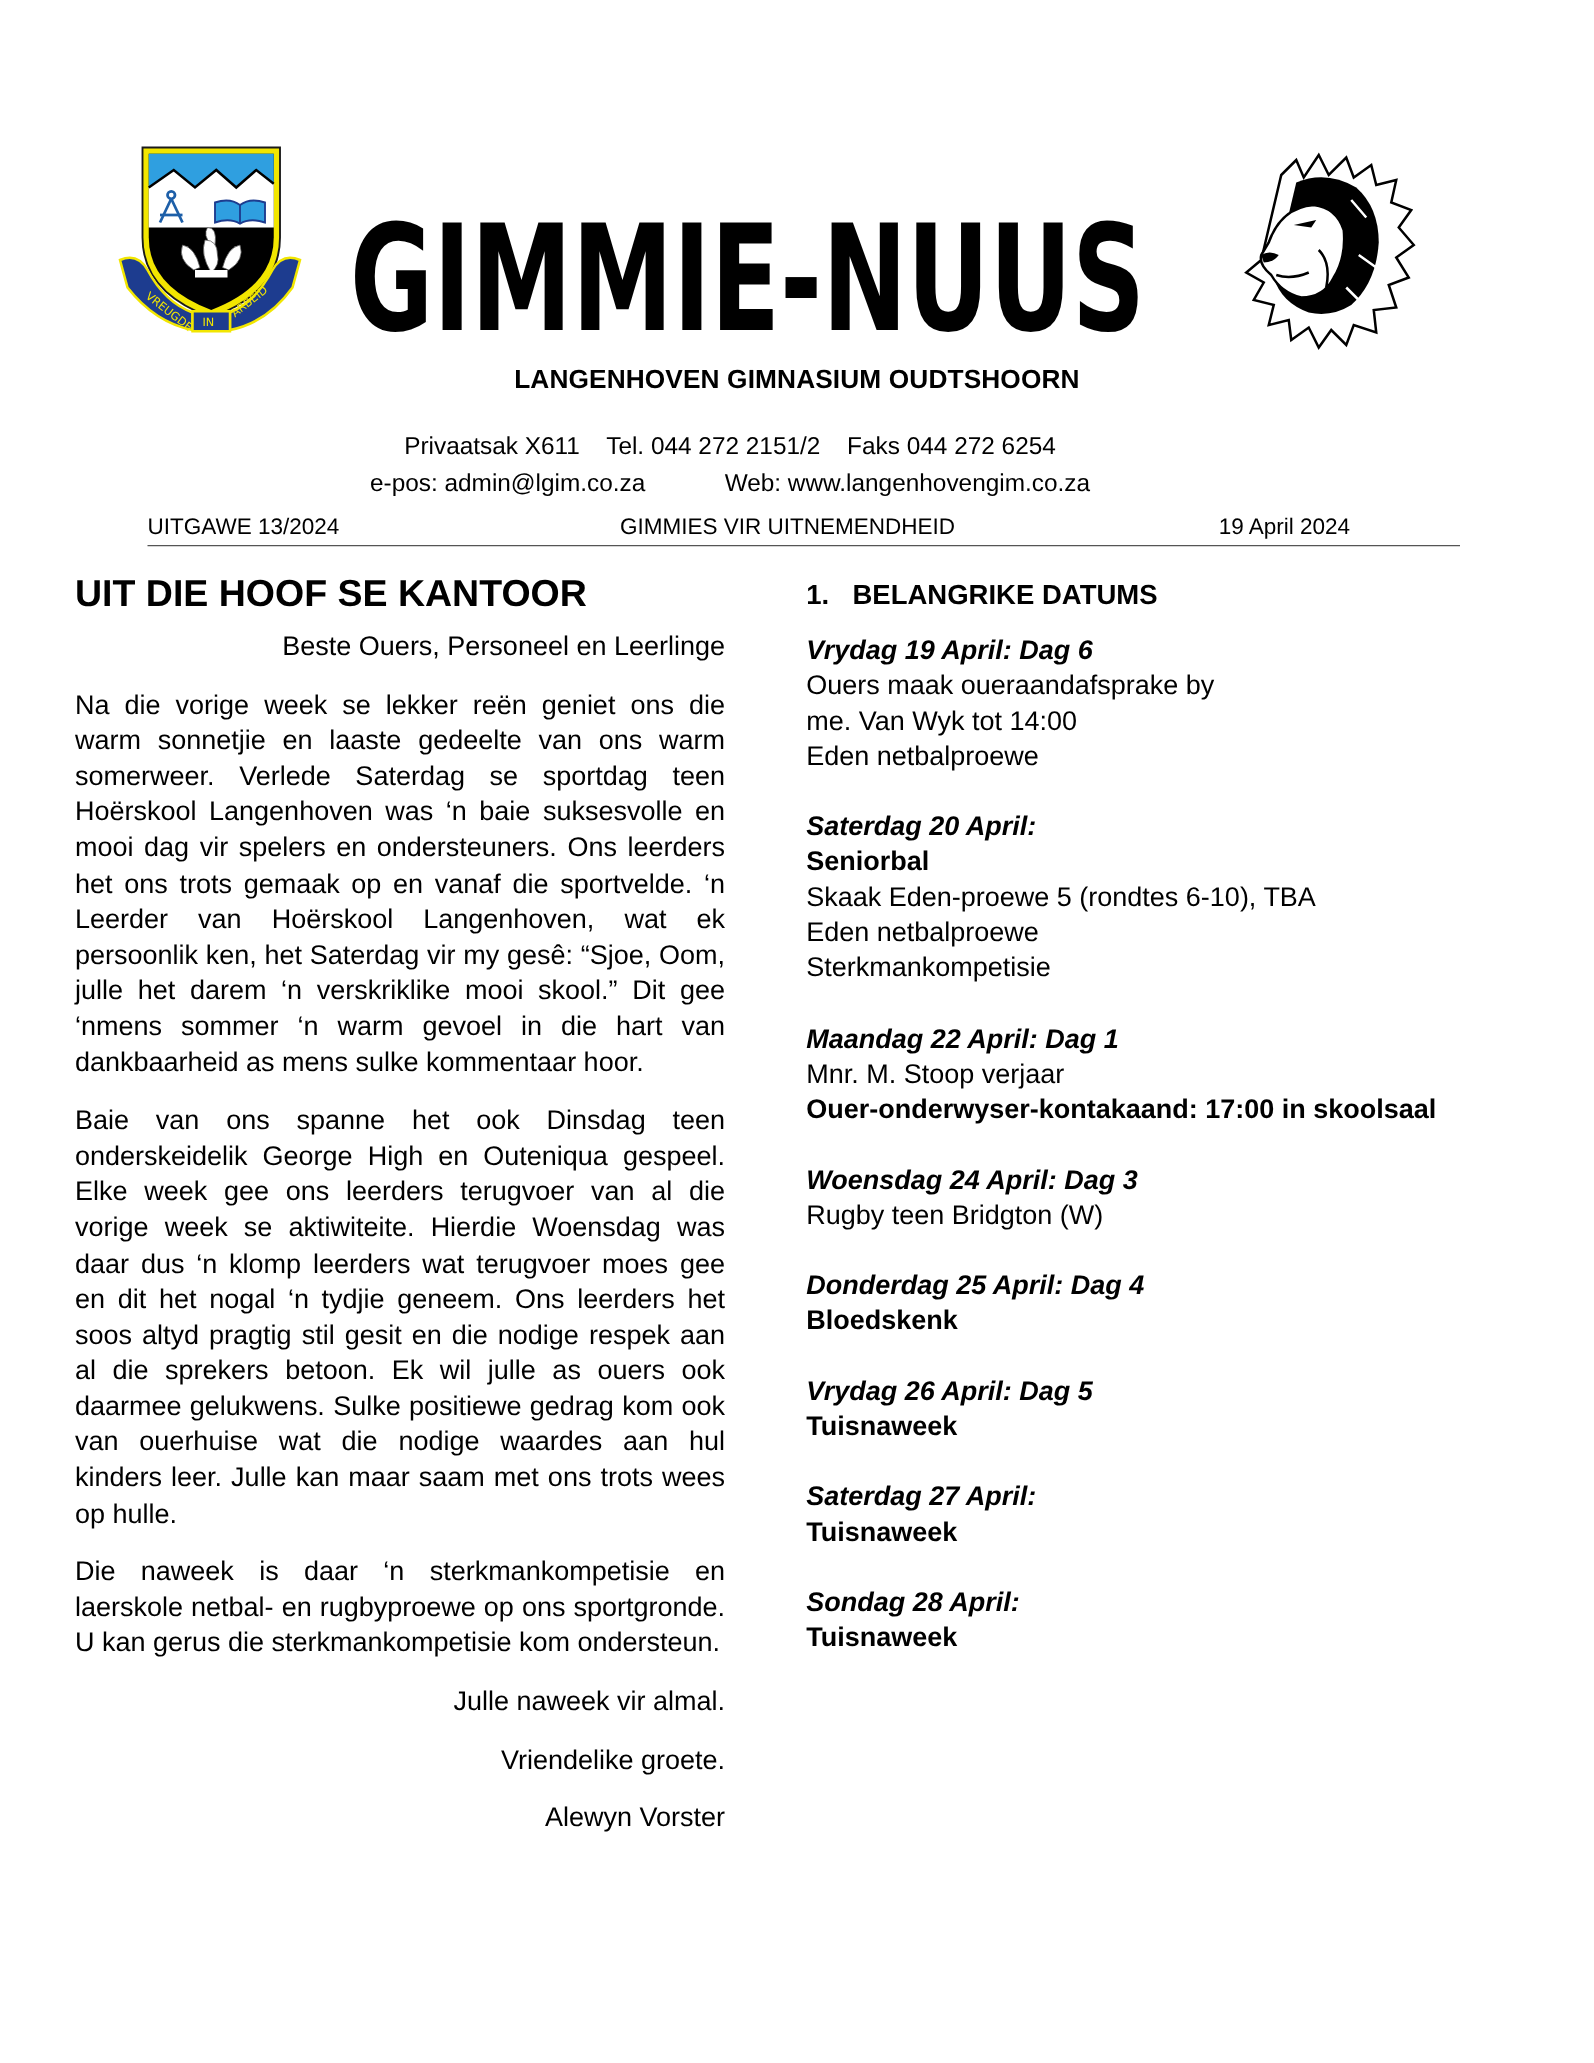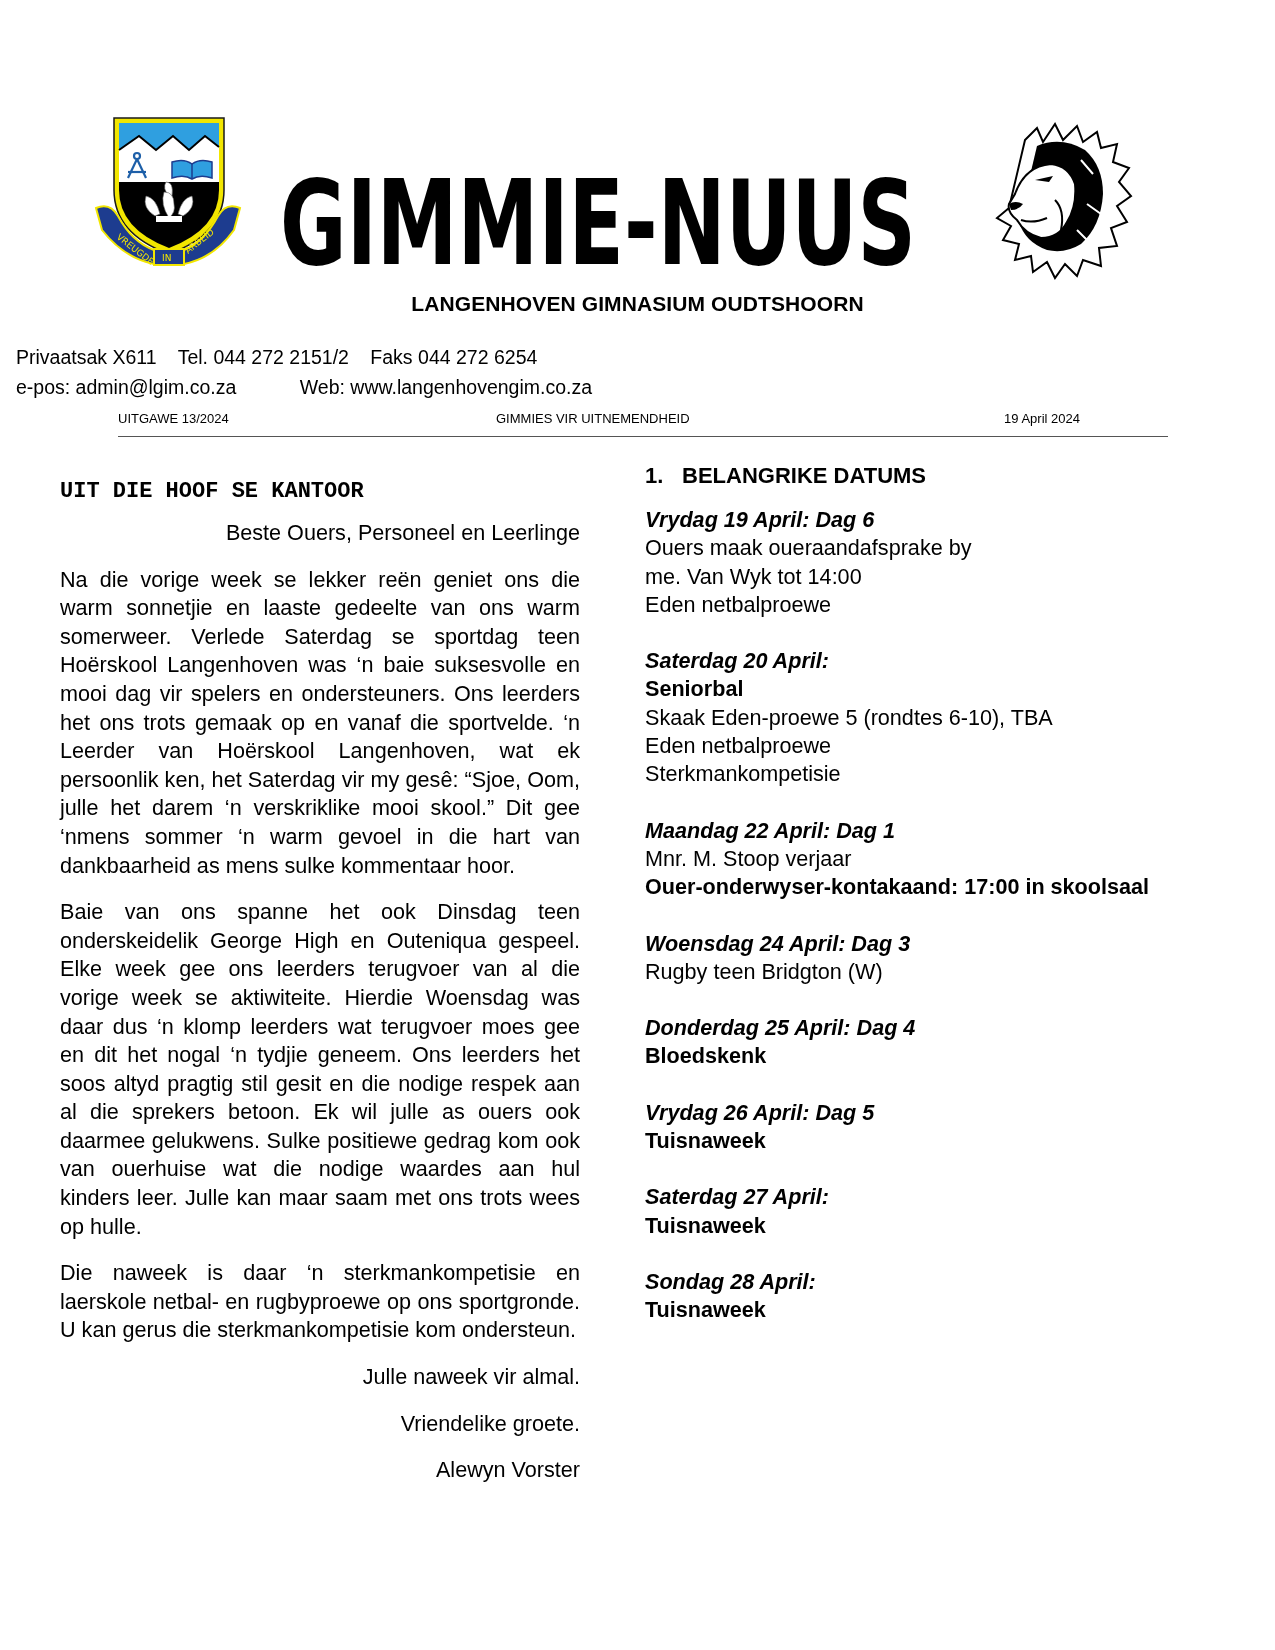--- a/index.html
+++ b/index.html
@@ -6,34 +6,34 @@
   body { width: 1275px; height: 1650px; position: relative; overflow: hidden; color: #000; font-family: "Liberation Sans", sans-serif; }
 
   .masthead { position: absolute; left: 0; top: 0; width: 1275px; height: 290px; }
   .crest { position: absolute; left: 92px; top: 112px; width: 152px; height: 160px; }
   .masthead-title { position: absolute; left: 278px; top: 126px; width: 640px; height: 150px; }
   .masthead-title text { font-family: "DejaVu Sans", sans-serif; font-weight: bold; }
   .lion { position: absolute; left: 985px; top: 120px; width: 150px; height: 160px; }
 
   .school-name { position: absolute; left: 0; width: 1275px; top: 292px; text-align: center; font-weight: bold; font-size: 21px; letter-spacing: 0.1px; }
 
-  .contact { position: absolute; left: 16px; width: 1168px; text-align: left; font-family: "Liberation Sans Narrow", "Liberation Sans", sans-serif; font-size: 19.5px; transform-origin: center; }
+  .contact { position: absolute; left: 0; width: 1168px; text-align: center; font-family: "Liberation Sans Narrow", "Liberation Sans", sans-serif; font-size: 19.5px; transform-origin: center; }
   .contact.line1 { top: 346px; }
   .contact.line2 { top: 376px; }
   .contact .gap { display: inline-block; width: 16px; }
   .contact .gap-lg { display: inline-block; width: 58px; }
 
-  .issue-bar { position: absolute; left: 118px; top: 408px; width: 1050px; height: 28px; font-size: 13px; border-bottom: 1.5px solid #555; }
+  .issue-bar { position: absolute; left: 118px; top: 408px; width: 1050px; height: 28px; font-size: 18px; border-bottom: 1.5px solid #555; }
   .issue-bar span { position: absolute; top: 3px; white-space: nowrap; }
   .issue-no { left: 0; }
   .motto { left: 378px; }
   .issue-date { right: 88px; }
 
   .col-left { position: absolute; left: 60px; top: 462px; width: 520px; font-size: 21.6px; line-height: 28.6px; }
-  .col-left h2 { margin: 16px 0 13px 0; font-size: 22px; font-weight: bold; line-height: 28px; font-family: Liberation Mono, monospace; }
+  .col-left h2 { margin: 0 0 13px 0; font-size: 30px; font-weight: bold; line-height: 28px; }
   .col-left p { margin: 0 0 18px 0; text-align: justify; }
   .col-left p.noj { text-align: right; }
 
   .col-right { position: absolute; left: 645px; top: 462px; width: 520px; font-size: 21.6px; line-height: 28.3px; }
   .col-right h2 { margin: 0 0 16px 0; font-size: 22px; font-weight: bold; line-height: 28px; }
   .col-right h2 .num { display: inline-block; width: 37px; }
   .event { margin-bottom: 28px; }
   .event-date { font-weight: bold; font-style: italic; }
   .event-item { }
   .event-item.bold { font-weight: bold; }

